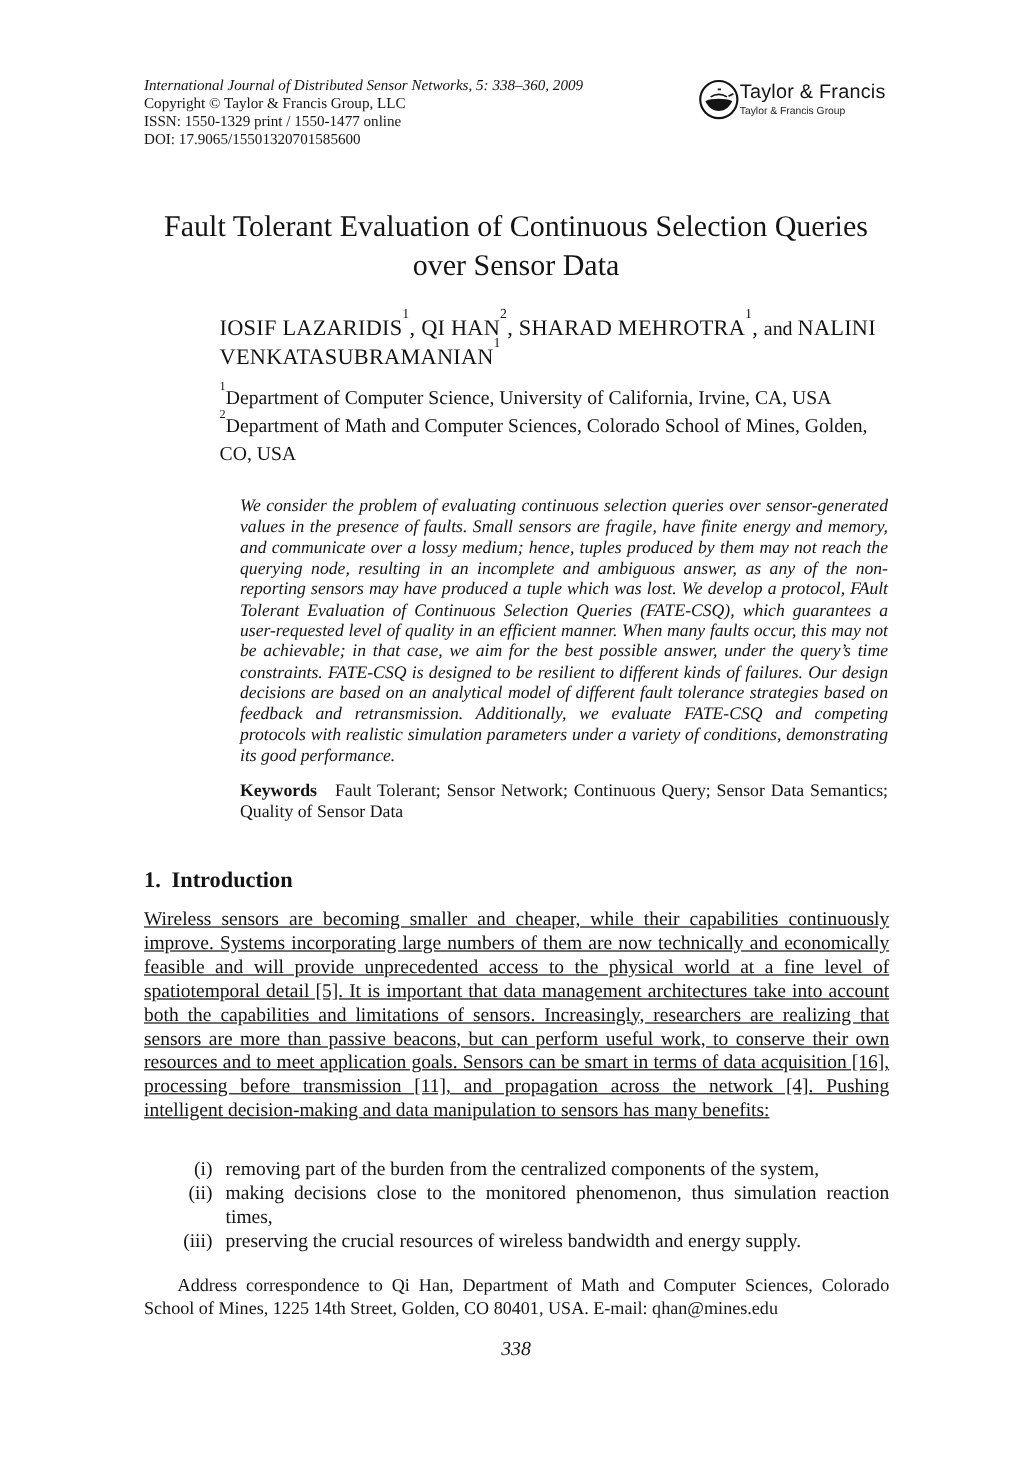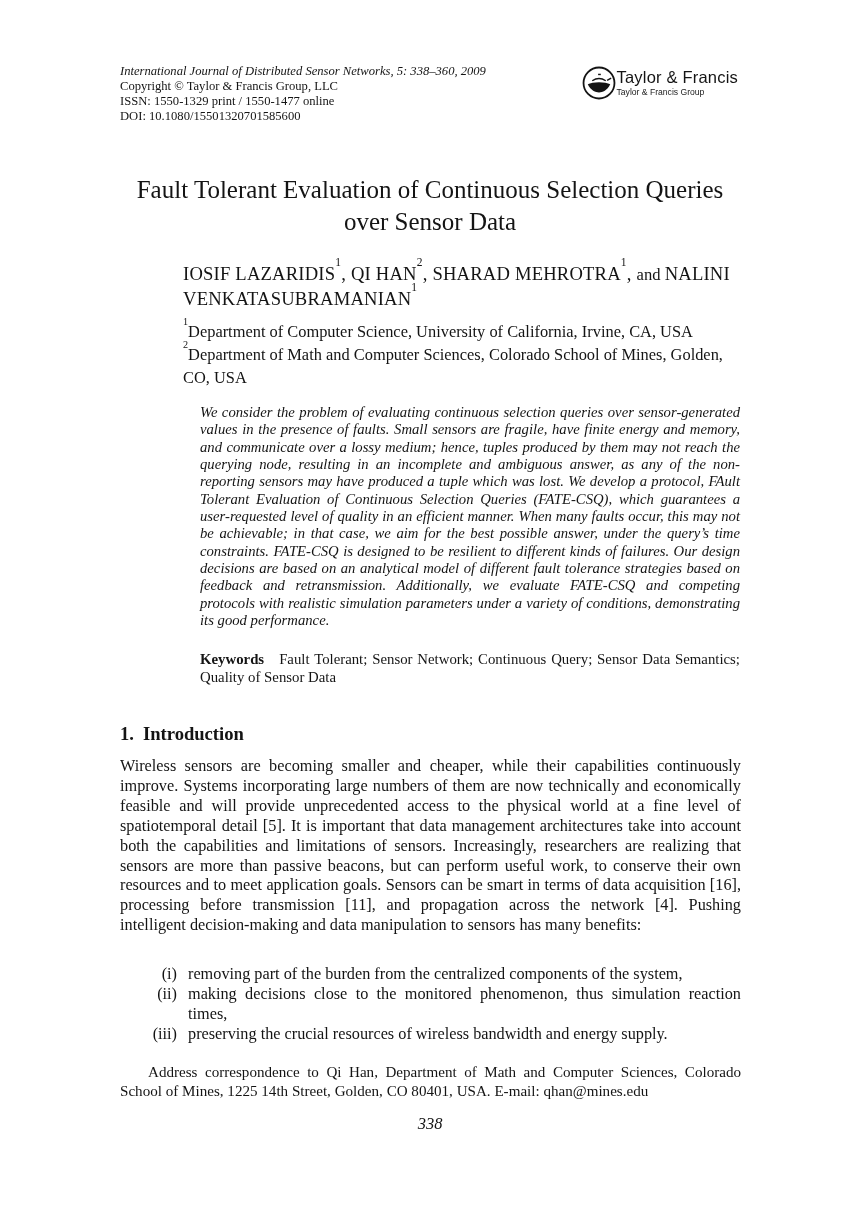--- a/index.html
+++ b/index.html
@@ -40,39 +40,39 @@
     font-size:0.62em; position:relative; top:-0.55em; line-height:0;
   }
   .authors .and-word { font-size:16.6px; letter-spacing:0; }
   .affiliations {
     position:absolute; top:321px; left:183px; width:557px;
     font-size:16.4px; line-height:22.9px;
   }
 
   
   .abstract {
-    position:absolute; top:404px; left:200px; width:540px;
+    position:absolute; top:414px; left:200px; width:540px;
     font-style:italic; font-size:14.7px; line-height:17.35px;
     text-align:justify;
   }
   .keywords {
     position:absolute; top:651px; left:200px; width:540px;
     font-size:14.8px; line-height:17.6px; text-align:justify;
   }
   .keywords .kw-label { font-weight:bold; margin-right:15px; }
 
   
   .section-heading {
     position:absolute; top:723px; left:120px; width:620px;
     margin:0; font-size:18.6px; font-weight:bold;
   }
   .section-heading .sec-num { margin-right:9px; }
   .intro {
     position:absolute; top:757px; left:120px; width:621px;
-    font-size:16.25px; line-height:19.9px; text-align:justify;
+    font-size:16.25px; line-height:19.9px; text-align:justify;text-decoration:underline;
   }
   .benefits {
     position:absolute; top:964px; left:120px; width:621px;
     font-size:16.25px; line-height:20px;
   }
   .benefit-item { display:grid; grid-template-columns:57px 1fr; column-gap:11px; }
   .benefit-item .marker { text-align:right; }
   .benefit-item .btext { text-align:justify; }
 
   
@@ -88,21 +88,21 @@
 </head>
 <body>
 
 <div class="page">
 
   <div class="masthead">
     <div class="journal-info">
       <div class="italic-line">International Journal of Distributed Sensor Networks, 5: 338–360, 2009</div>
       <div>Copyright © Taylor &amp; Francis Group, LLC</div>
       <div>ISSN: 1550-1329 print / 1550-1477 online</div>
-      <div>DOI: 10.1080/15501320701585600</div>
+      <div>DOI: 17.9065/15501320701585600</div>
     </div>
     <div class="logo">
       <span>
         <svg width="36" height="36" viewBox="0 0 40 40" aria-hidden="true">
           <circle cx="20" cy="20" r="17.2" fill="none" stroke="#141414" stroke-width="2"></circle>
           <path d="M7.5 21.5 C 13 18.5, 27 18.5, 32.5 21.5 C 29 28.5, 24 30.5, 20 30.5 C 16 30.5, 11 28.5, 7.5 21.5 Z" fill="#141414"></path>
           <path d="M12.5 17.5 C 17 14.5, 23 14.5, 27.5 17.5" fill="none" stroke="#141414" stroke-width="1.6"></path>
           <path d="M29 17 L 33.5 14.5" fill="none" stroke="#141414" stroke-width="1.6"></path>
           <line x1="19" y1="10.5" x2="22" y2="10.5" stroke="#141414" stroke-width="1.6"></line>
         </svg>

